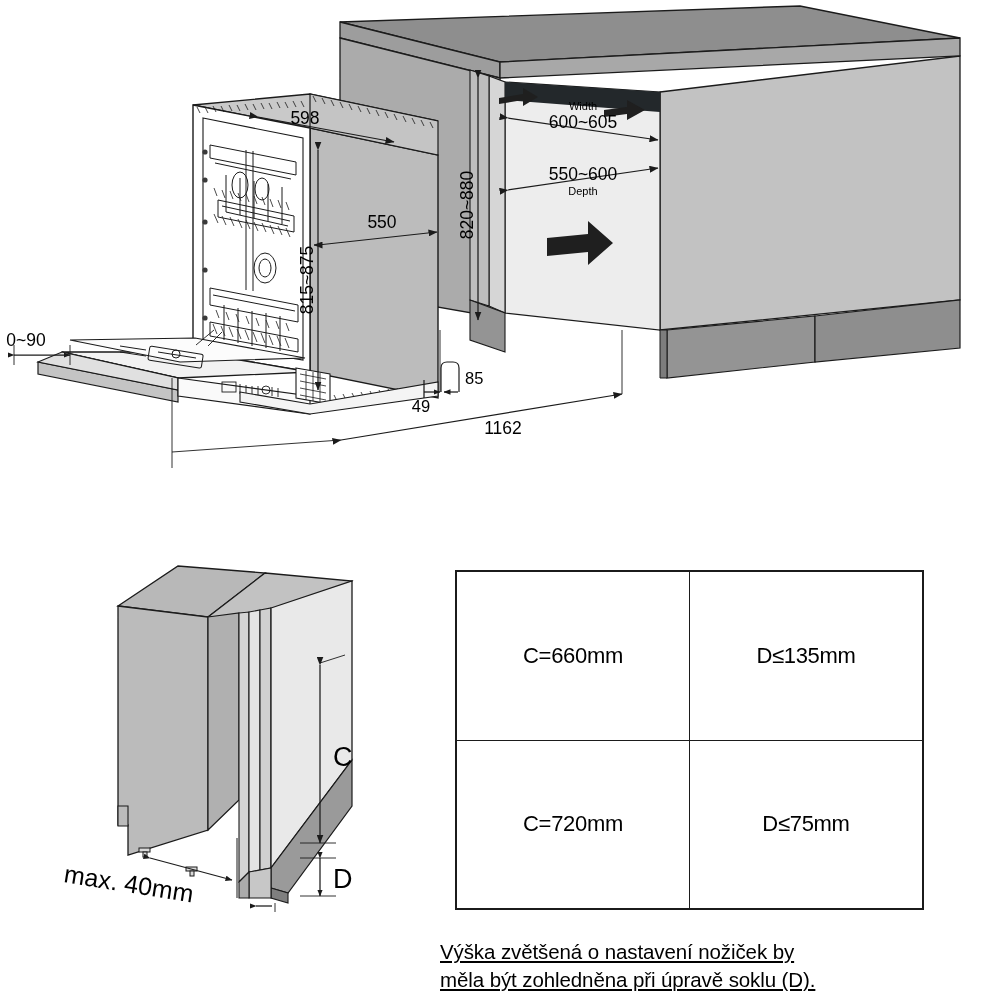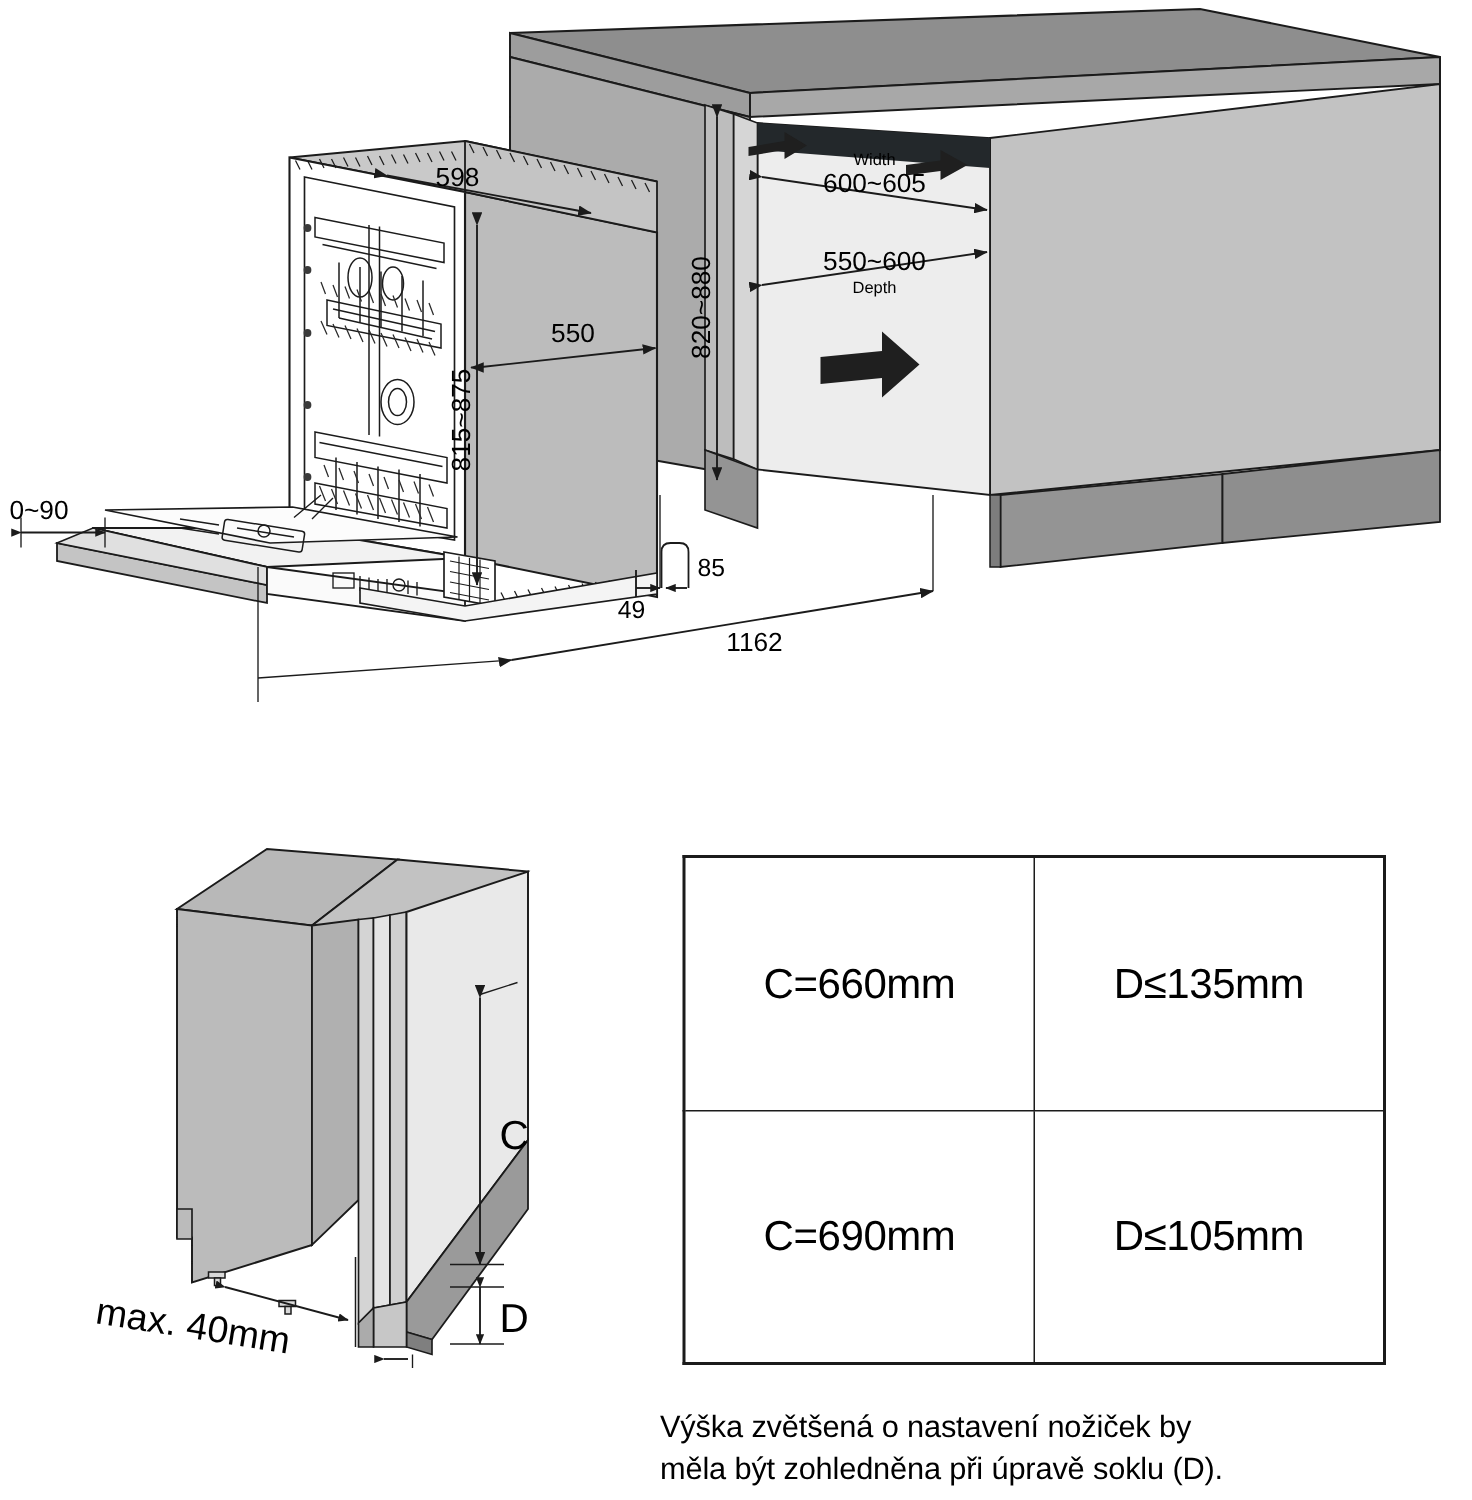--- a/index.html
+++ b/index.html
@@ -39,40 +39,41 @@
     border-collapse: collapse;
     table-layout: fixed;
     border: 2px solid #1b1b1b;
     background: #fff;
   }
   .cd-table td {
     border: 1.5px solid #1b1b1b;
     text-align: center;
     vertical-align: middle;
     font-family: "Liberation Sans", sans-serif;
-    font-size: 28px;
+    font-size: 22px;
     font-weight: 400;
     color: #000;
     letter-spacing: -0.3px;
     height: 56px;
     padding: 0;
   }
   .cd-table td.col-c { width: 232px; }
   .cd-table td.col-d { width: 232px; }
 
   .caption {
     position: absolute;
     left: 440px;
     top: 938px;
     width: 530px;
     font-family: "Liberation Sans", sans-serif;
     font-size: 20.5px;
     line-height: 28px;
     color: #000;
     letter-spacing: -0.1px;
+    text-decoration: underline;
   }
   .caption div { white-space: nowrap; }
 </style>
 </head>
 <body>
 
 <div id="root">
 
   <svg class="diagram" viewBox="0 0 981 1000" xmlns="http://www.w3.org/2000/svg">
     <defs>
@@ -376,22 +377,22 @@
     </g>
   </svg>
 
   <table class="cd-table">
     <tbody>
       <tr>
         <td class="col-c">C=660mm</td>
         <td class="col-d">D≤135mm</td>
       </tr>
       <tr>
-        <td class="col-c">C=690mm</td>
-        <td class="col-d">D≤105mm</td>
+        <td class="col-c">C=720mm</td>
+        <td class="col-d">D≤75mm</td>
       </tr>
     </tbody>
   </table>
 
   <div class="caption">
     <div>Výška zvětšená o nastavení nožiček by</div>
     <div>měla být zohledněna při úpravě soklu (D).</div>
   </div>
 
 </div>

